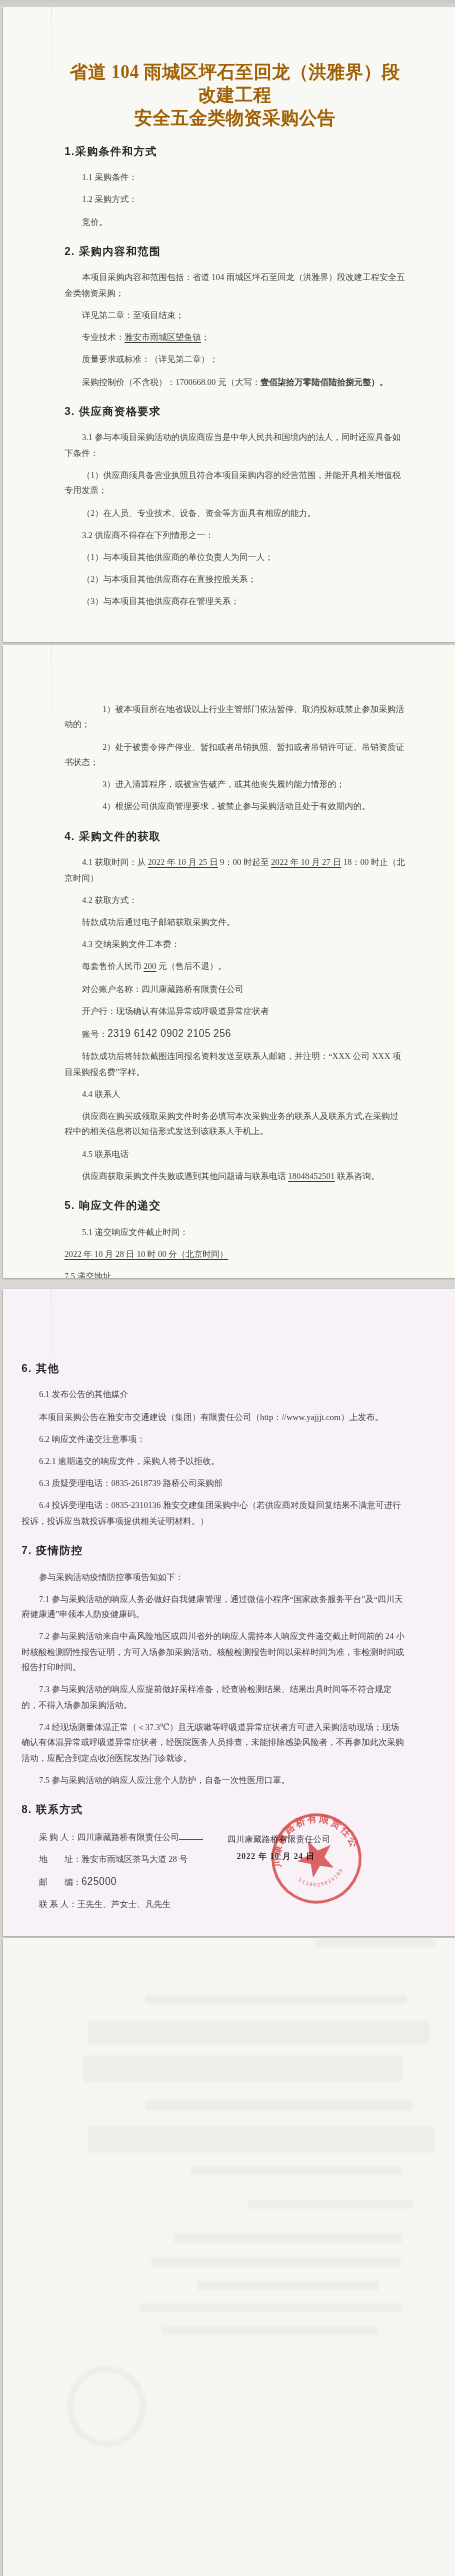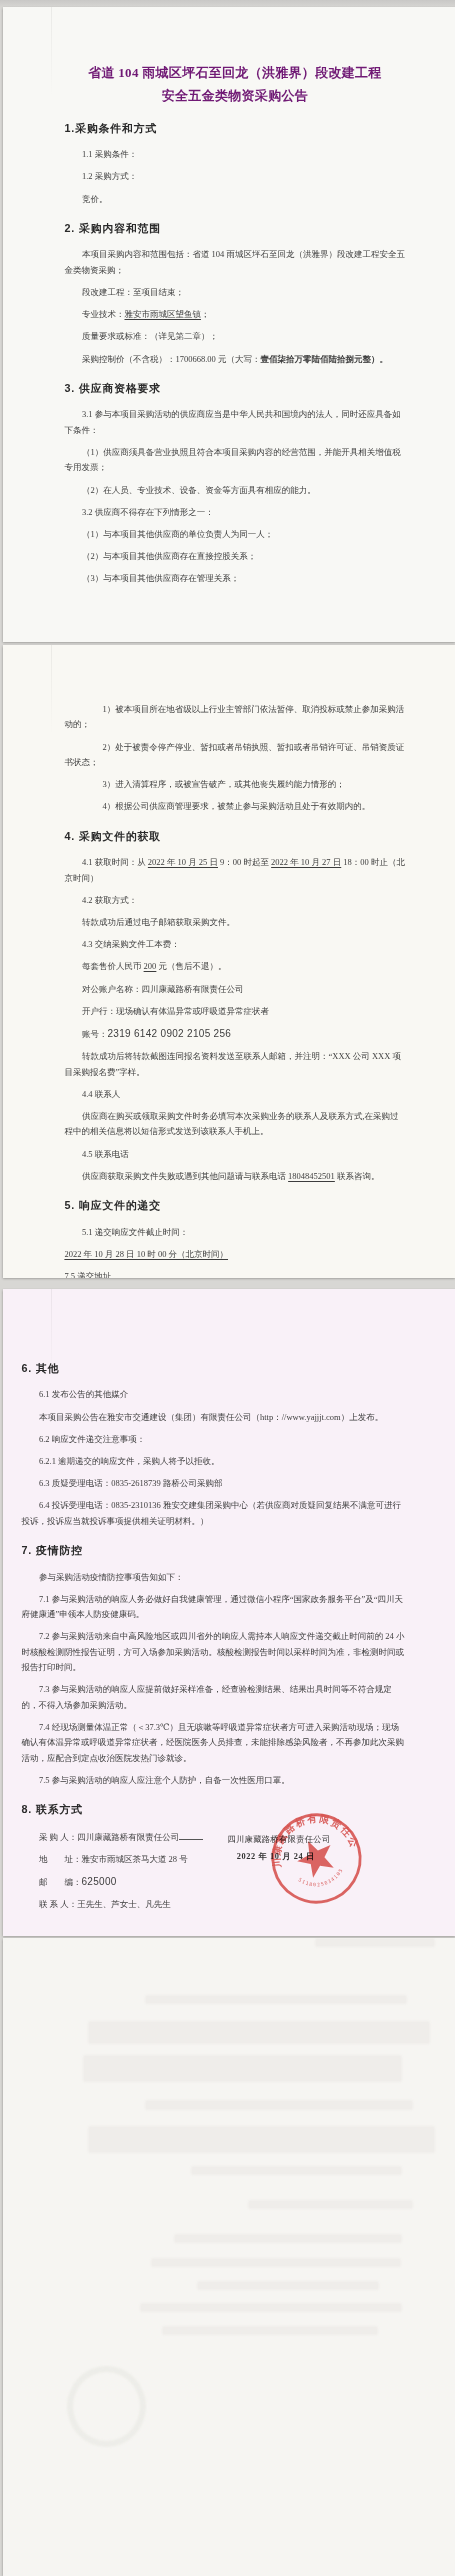--- a/index.html
+++ b/index.html
@@ -16,22 +16,22 @@
     background:#f8f8f5;
     box-shadow:0 1.1px 2.3px rgba(50,50,50,.45), 0 0 0.6px rgba(0,0,0,.2);
   }
   .page .crease { position:absolute; top:0; left:48px; width:1.1px; height:91px;
     background:linear-gradient(rgba(0,0,0,.06), rgba(0,0,0,0)); }
   .page1 { top:6.8px;   height:635px; }
   .page2 { top:645px; height:633px; background:#f9f8f3; }
   .page3 { top:1289px; height:647px; background:#f9f1f8;padding-left:18px; }
   .page4 { top:1938px; height:638px; background:#f6f5f2; padding:0; }
 
-  .doc-title { text-align:center; font-weight:bold; color:#701a75;
-    font-size:13px; line-height:23px; letter-spacing:0.3px; margin:54px 0 9px; }
+  .doc-title { text-align:center; font-weight:bold; color:#a16207;
+    font-size:18px; line-height:23px; letter-spacing:0.3px; margin:54px 0 9px; }
   h2.sec { font-family:"Liberation Sans","DejaVu Sans",sans-serif;
     font-size:10.8px; font-weight:bold; color:#2a2a2a; letter-spacing:0.9px;
     margin:15px 0 11.4px; }
   p { font-size:8.5px; line-height:15.4px; margin:0 0 6.8px; }
   .ind  { text-indent:17.6px; }  
   .ind4 { text-indent:38px; }  
   .u { text-decoration:underline; text-underline-offset:2.3px; text-decoration-thickness:0.6px; }
   .b { font-weight:bold; }
   .mono { font-family:Liberation Sans, sans-serif; font-size:10px; letter-spacing:0.3px; }
   .contact p { line-height:17px; margin:0 0 5.1px; text-indent:17.6px; }
@@ -64,21 +64,21 @@
       <div>安全五金类物资采购公告</div>
     </div>
 
     <h2 class="sec">1.采购条件和方式</h2>
     <p class="ind">1.1 采购条件：</p>
     <p class="ind">1.2 采购方式：</p>
     <p class="ind">竞价。</p>
 
     <h2 class="sec">2. 采购内容和范围</h2>
     <p class="ind">本项目采购内容和范围包括：省道 104 雨城区坪石至回龙（洪雅界）段改建工程安全五金类物资采购；</p>
-    <p class="ind">段改建工程：至项目结束；</p>
+    <p class="ind">详见第二章：至项目结束；</p>
     <p class="ind"><span>专业技术：</span><span class="u">雅安市雨城区望鱼镇</span><span>；</span></p>
     <p class="ind">质量要求或标准：（详见第二章）；</p>
     <p class="ind"><span>采购控制价（不含税）：1700668.00 元（大写：</span><span class="b">壹佰柒拾万零陆佰陆拾捌元整</span><span class="b">）。</span></p>
 
     <h2 class="sec">3. 供应商资格要求</h2>
     <p class="ind">3.1 参与本项目采购活动的供应商应当是中华人民共和国境内的法人，同时还应具备如下条件：</p>
     <p class="ind">（1）供应商须具备营业执照且符合本项目采购内容的经营范围，并能开具相关增值税专用发票；</p>
     <p class="ind">（2）在人员、专业技术、设备、资金等方面具有相应的能力。</p>
     <p class="ind">3.2 供应商不得存在下列情形之一：</p>
     <p class="ind">（1）与本项目其他供应商的单位负责人为同一人；</p>

